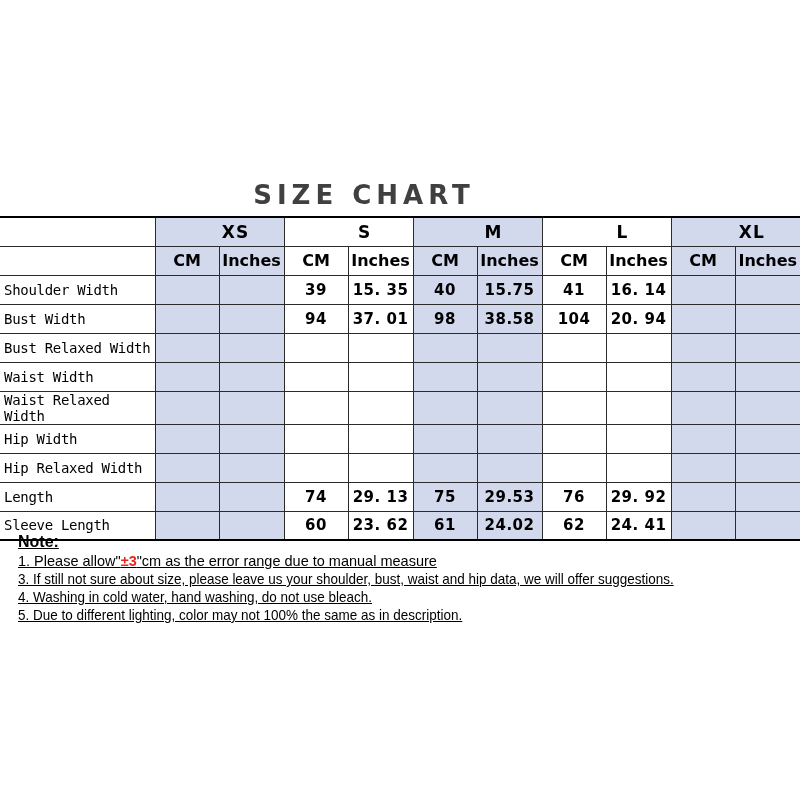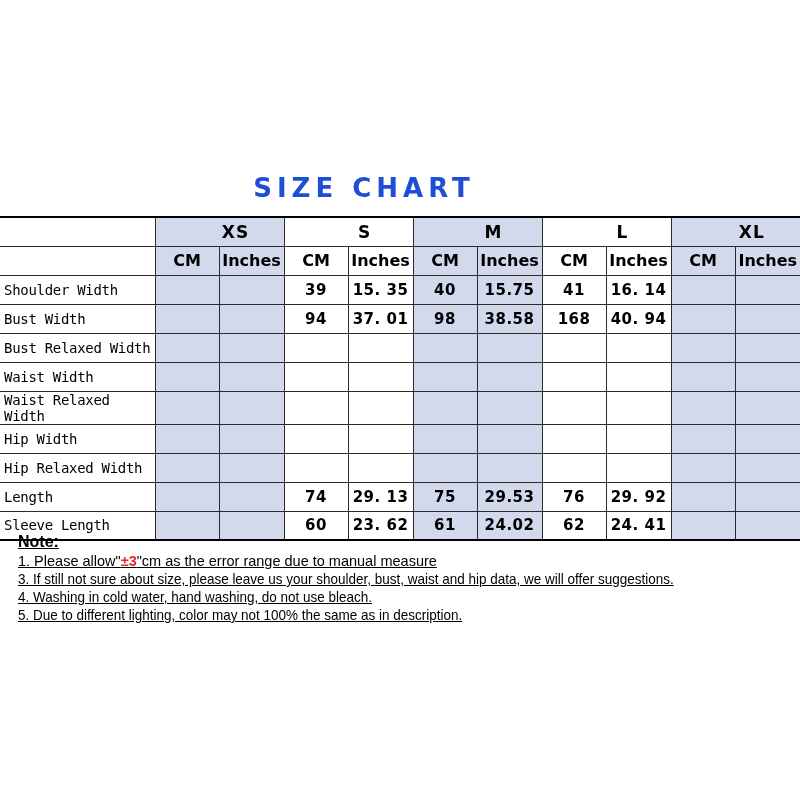--- a/index.html
+++ b/index.html
@@ -17,28 +17,28 @@
   #sheet {
     position: relative;
     width: 800px;
     height: 800px;
   }
 
   
   .chart-title {
     position: absolute;
     left: 0;
-    top: 173px;
+    top: 180px;
     width: 728px;
     text-align: center;
     font-family: "DejaVu Sans", sans-serif;
     font-size: 26px;
     font-weight: bold;
     letter-spacing: 5px;
-    color: #1d4ed8;
+    color: #404040;
     line-height: 30px;
     white-space: nowrap;
   }
 
   
   .table-wrap {
     position: absolute;
     left: 0;
     top: 216px;
     width: 800px;
@@ -203,22 +203,22 @@
             <td class="val shade"></td>
           </tr>
           <tr>
             <td class="label">Bust Width</td>
             <td class="val shade"></td>
             <td class="val shade"></td>
             <td class="val plain">94</td>
             <td class="val plain">37. 01</td>
             <td class="val shade">98</td>
             <td class="val shade">38.58</td>
-            <td class="val plain">168</td>
-            <td class="val plain">40. 94</td>
+            <td class="val plain">104</td>
+            <td class="val plain">20. 94</td>
             <td class="val shade"></td>
             <td class="val shade"></td>
           </tr>
           <tr>
             <td class="label">Bust Relaxed Width</td>
             <td class="val shade"></td>
             <td class="val shade"></td>
             <td class="val plain"></td>
             <td class="val plain"></td>
             <td class="val shade"></td>

